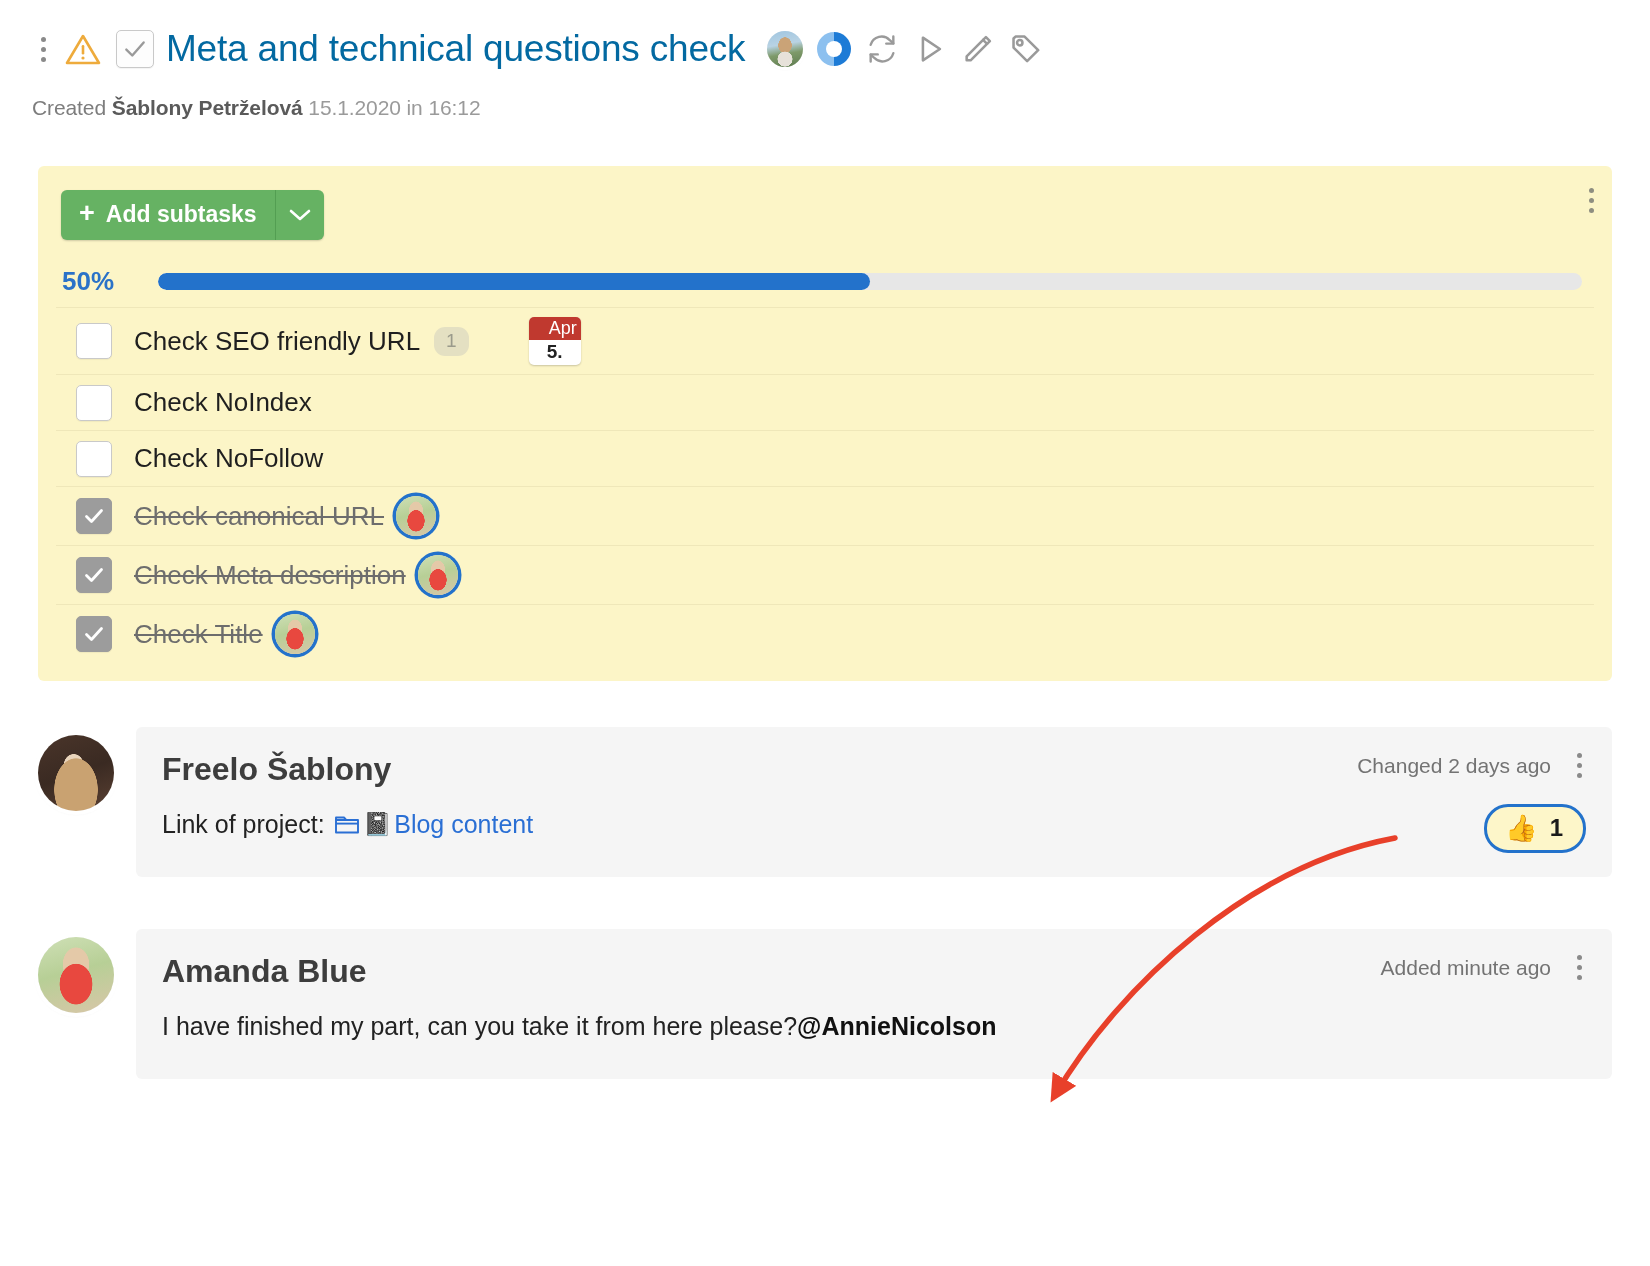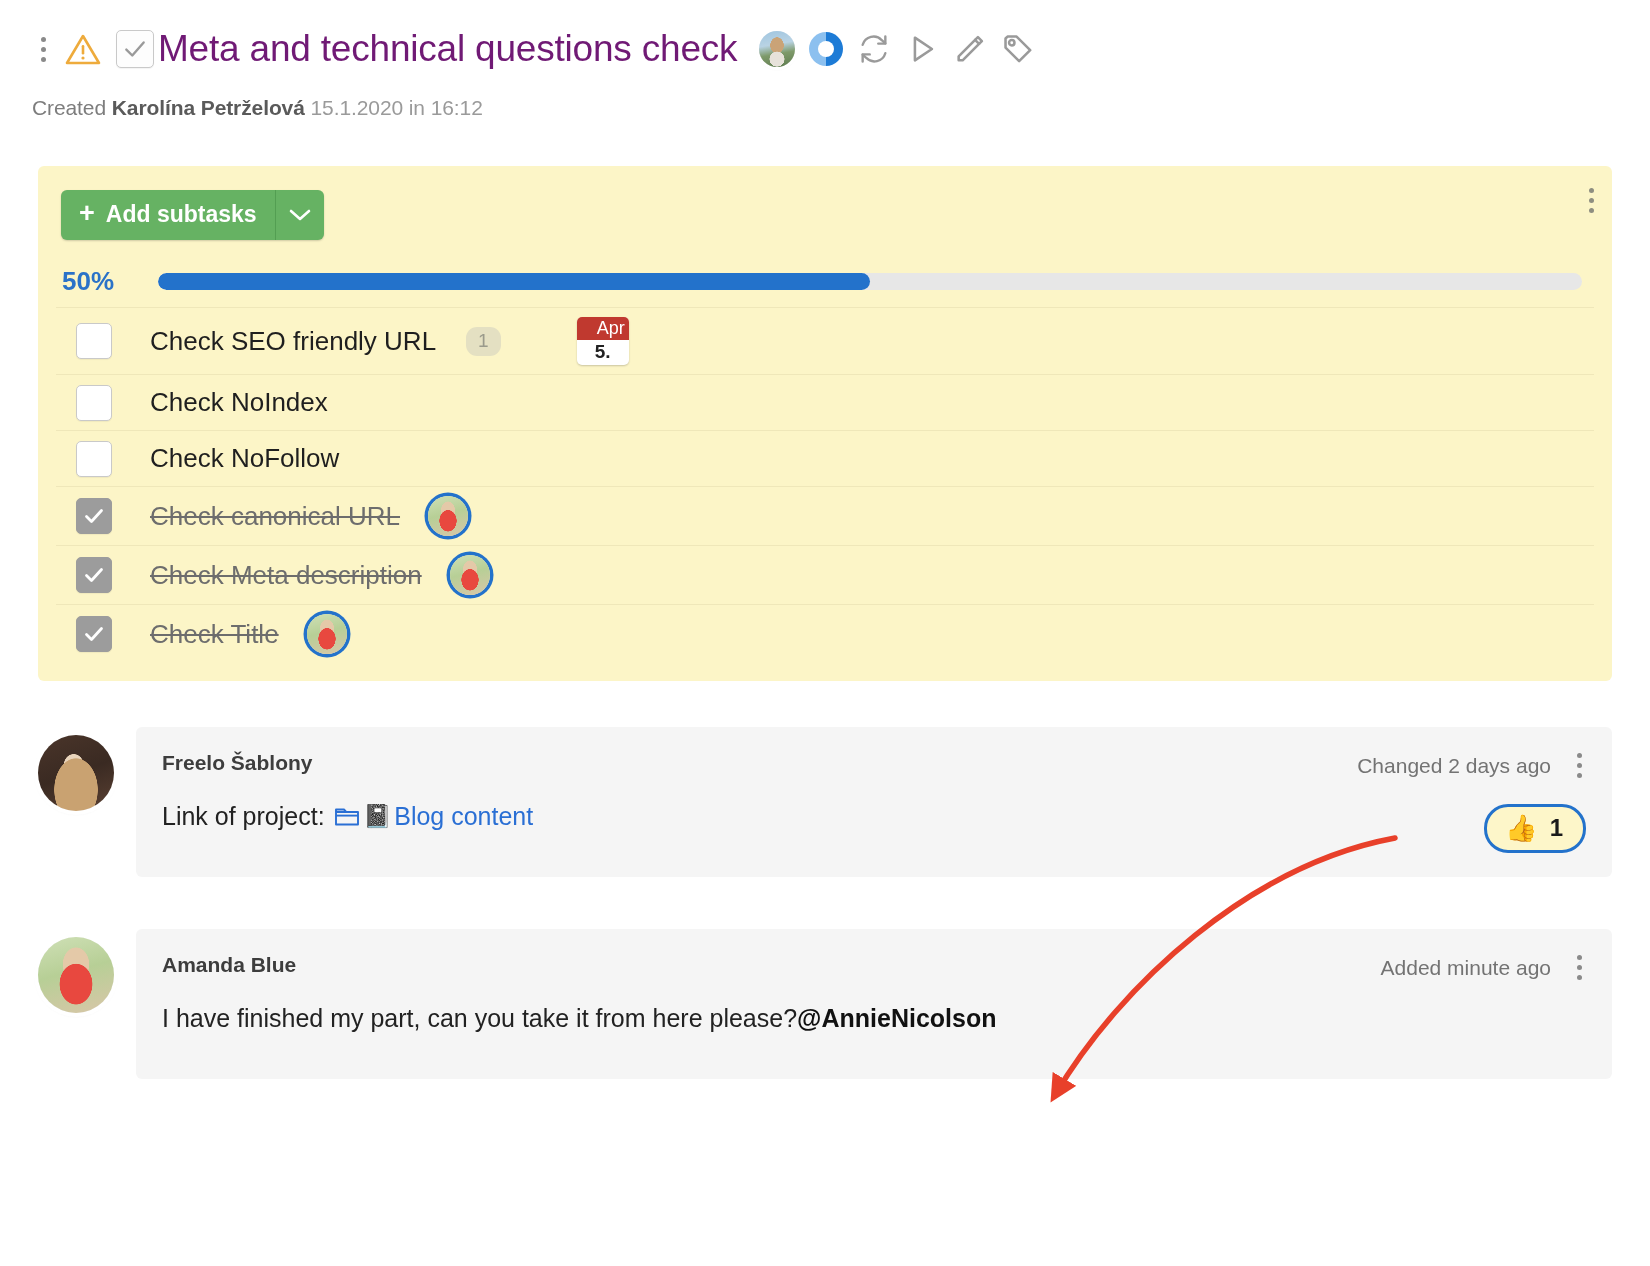--- a/index.html
+++ b/index.html
@@ -32,22 +32,22 @@
     width: 38px; height: 38px;
     border: 1.5px solid #c9c9c9; border-radius: 5px;
     background: #fdfdfd;
     display: flex; align-items: center; justify-content: center;
     margin-left: 10px; cursor: pointer;
     box-shadow: 0 1px 1px rgba(0,0,0,.05);
   }
   .title-check svg { width: 26px; height: 26px; }
 
   .page-title {
-    font-size: 37px; font-weight: 400; color: #701a75;
-    margin-left: 4px; white-space: nowrap; letter-spacing: -0.2px;
+    font-size: 37px; font-weight: 400; color: #0369a1;
+    margin-left: 12px; white-space: nowrap; letter-spacing: -0.2px;
   }
 
   .title-icons { display: flex; align-items: center; gap: 14px; margin-left: 22px; }
 
   .avatar { border-radius: 50%; overflow: hidden; background:#ccd; position: relative; flex: none; }
   .avatar-head {
     width: 36px; height: 36px; border-radius: 50%;
     box-shadow: 0 0 0 3px #fff, 0 1px 3px rgba(0,0,0,.25);
   }
 
@@ -124,21 +124,21 @@
 
   .progress-row { display:flex; align-items:center; gap: 32px; margin: 26px 0 10px 6px; padding-right: 12px; }
   .progress-pct { font-size: 26px; font-weight: 700; color:#2a72c8; min-width: 64px; }
   .progress-track {
     flex: 1; height: 17px; border-radius: 9px; background:#e7e7e7; overflow:hidden;
   }
   .progress-fill { height: 100%; background:#2372cb; border-radius: 9px; }
 
   .subtask-list { margin-top: 8px; }
   .subtask-row {
-    display: flex; align-items: center; gap: 16px;
+    display: flex; align-items: center; gap: 0;
     padding: 9px 6px 9px 6px;
     border-top: 1px solid #efe7b9;
     min-height: 56px;
   }
   .subtask-row:first-child { border-top: 1px solid #efe7b9; }
 
   .cb {
     width: 36px; height: 36px; border-radius: 5px; flex: none;
     border: 1.5px solid #c9c9c9; background:#fff;
     display:flex; align-items:center; justify-content:center; cursor:pointer;
@@ -178,21 +178,21 @@
   .comment-avatar {
     width: 76px; height: 76px; border-radius: 50%; flex:none;
     box-shadow: 0 0 0 4px #fff, 0 1px 4px rgba(0,0,0,.22);
     margin-top: 8px;
   }
   .bubble {
     flex: 1; background:#f5f5f5; border-radius: 6px;
     padding: 24px 26px 26px 26px; position: relative; min-height: 150px;
   }
   .bubble-head { display:flex; align-items:flex-start; }
-  .author { font-size: 21px; font-weight: 700; color:#3d3d3d; }
+  .author { font-size: 32px; font-weight: 700; color:#3d3d3d; }
   .bubble-meta { margin-left:auto; display:flex; align-items:center; gap: 22px; }
   .timestamp { font-size: 21px; color:#737373; }
   .bubble-kebab { display:flex; flex-direction:column; gap:5px; align-items:center; cursor:pointer; padding: 2px 4px; }
   .bubble-kebab i { width:5px; height:5px; border-radius:50%; background:#8a8a8a; display:block; }
 
   .body-line {
     font-size: 25px; color:#222; margin-top: 22px; display:flex; align-items:center; gap:0; flex-wrap: wrap;
   }
   .body-line .lbl { margin-right: 9px; text-align: center; }
   .link { color:#2a6fd4; text-decoration:none; cursor:pointer; }
@@ -267,21 +267,21 @@
         <svg width="34" height="34" viewBox="0 0 24 24" fill="none" stroke="#9a9a9a" stroke-width="1.8" stroke-linejoin="round">
           <path d="M3.2 4.6 L3.2 11 L12.8 20.6 L20.6 12.8 L11 3.2 L4.6 3.2 Z"></path>
           <circle cx="7.6" cy="7.6" r="1.9"></circle>
         </svg>
       </div>
     </div>
   </div>
 
   <div class="created-line">
     <span>Created</span>
-    <b>Karolína Petrželová</b>
+    <b>Šablony Petrželová</b>
     <span class="muted">15.1.2020 in 16:12</span>
   </div>
 </div>
 
 <div class="subtask-panel">
 
   <div class="panel-kebab">
     <i></i>
       <i></i>
       <i></i>

